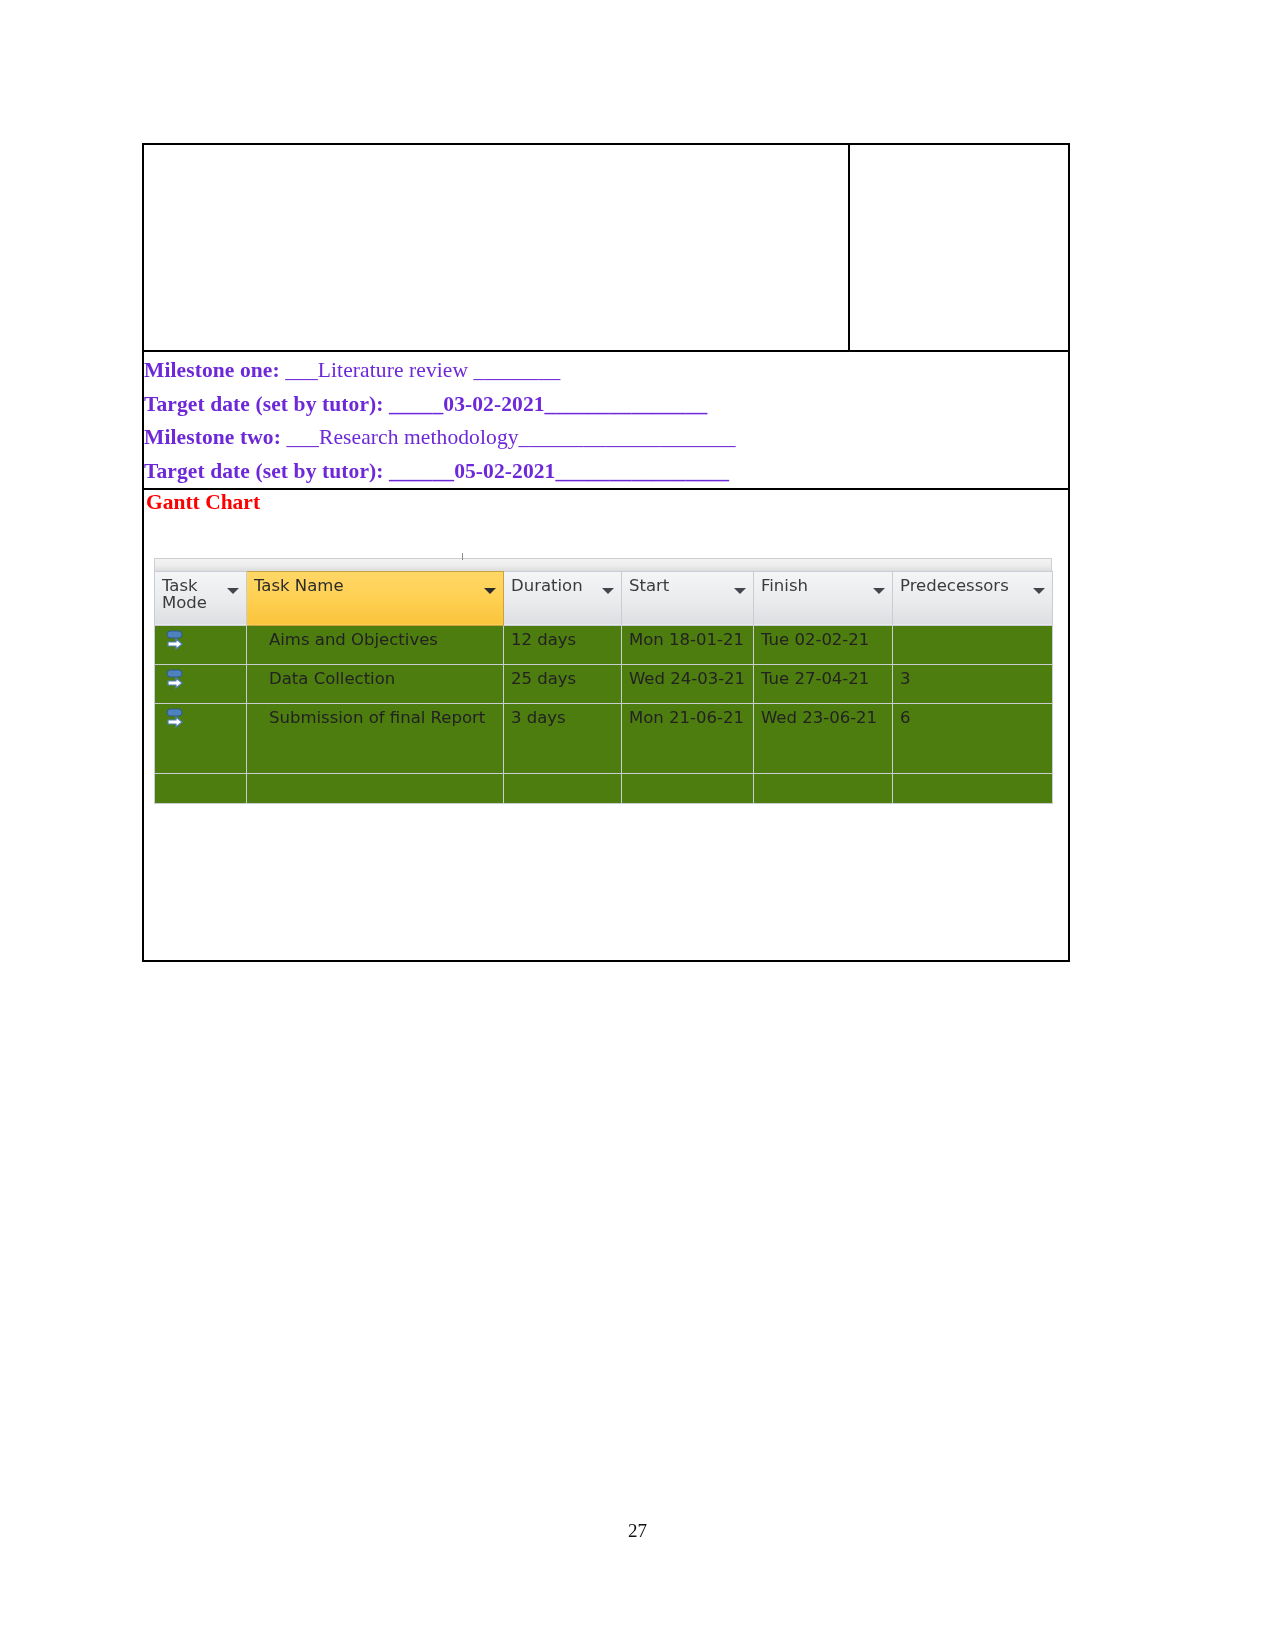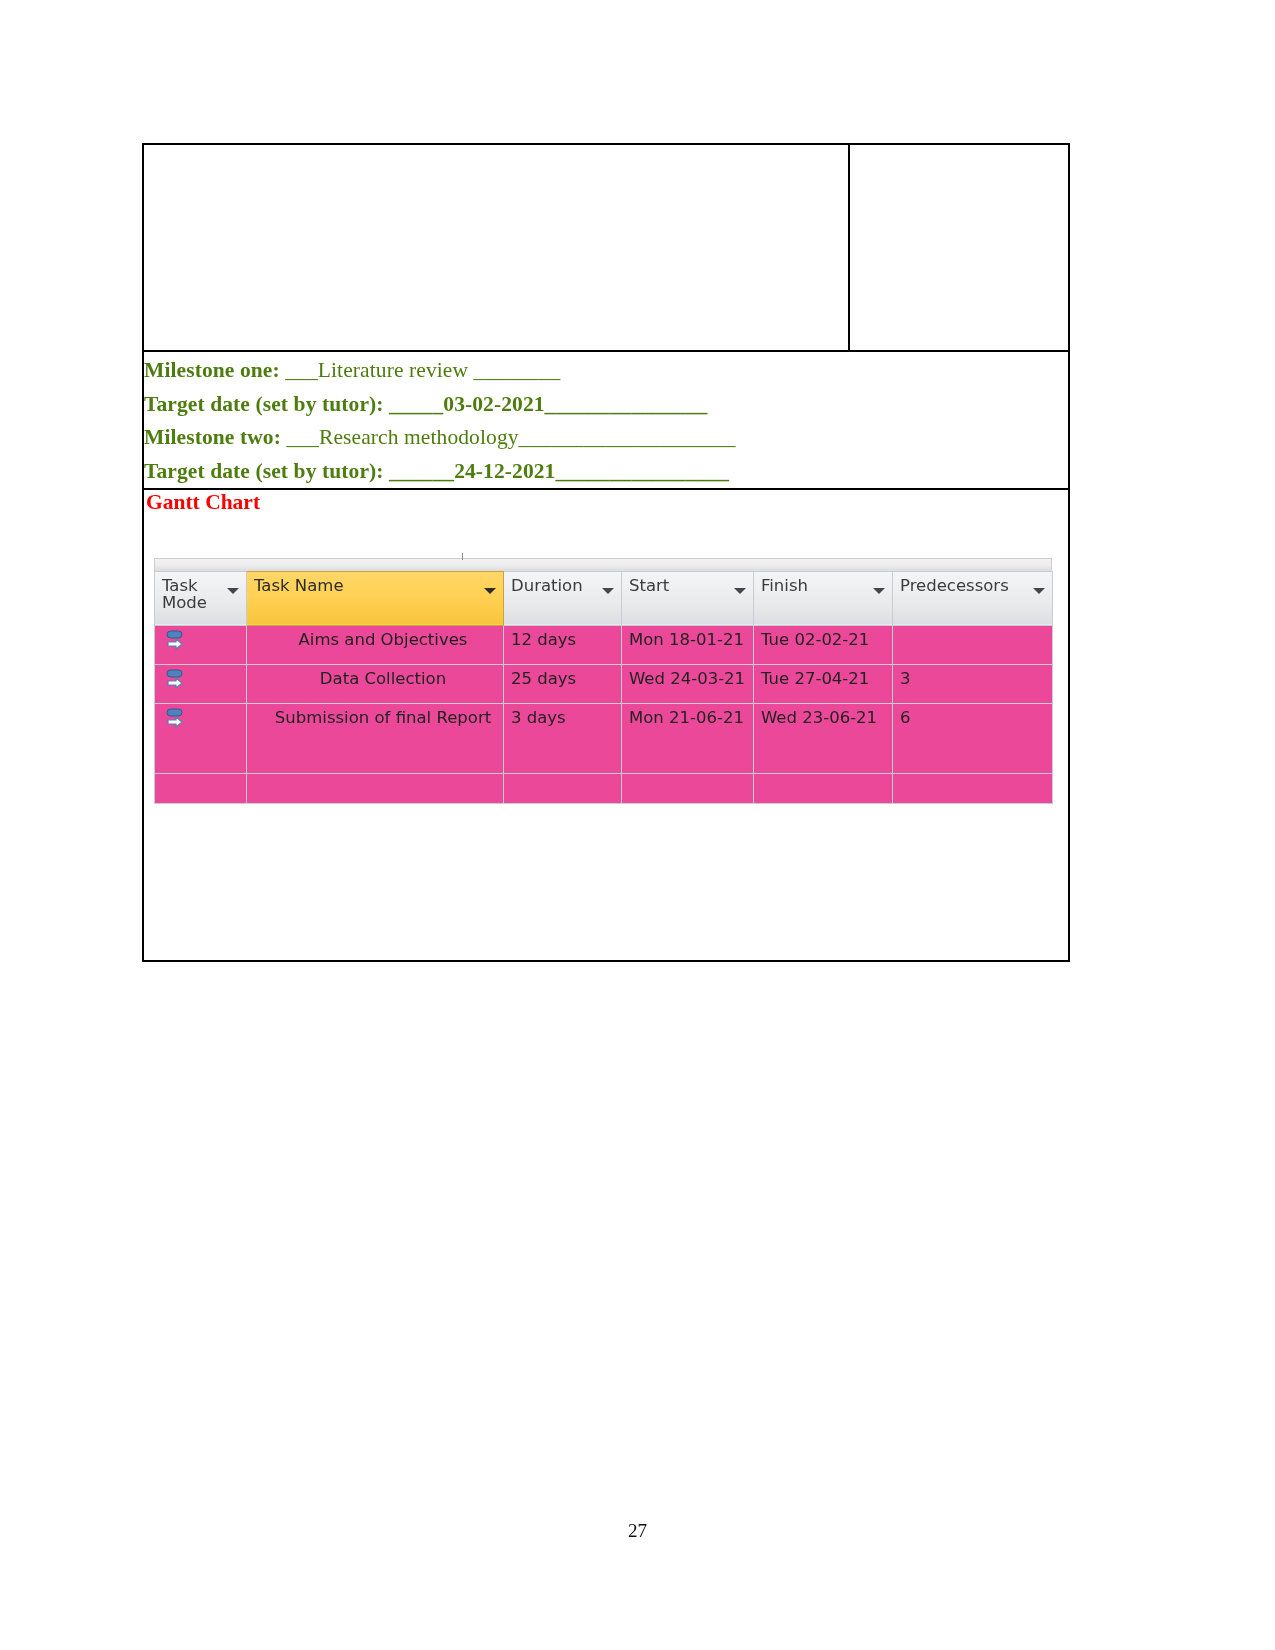--- a/index.html
+++ b/index.html
@@ -34,21 +34,21 @@
 
   
   .row-blank-left  { height: 205px; }
   .row-blank-right { width: 218px; }
 
   
   .milestones-cell {
     padding: 8px 0 12px 10px;
   }
   .ms-line {
-    color: #4d7c0f;
+    color: #6d28d9;
     font-size: 21.5px;
     line-height: 1.0;
     margin: 0 0 12px 0;
     white-space: nowrap;
     letter-spacing: 0.1px;
   }
   .ms-line:first-child { margin-top: 8px; }
   .ms-line:last-child  { margin-bottom: 6px; }
   .ms-bold  { font-weight: bold; }
   .ms-plain { font-weight: normal; }
@@ -87,21 +87,21 @@
     top: -6px;
     width: 1px;
     height: 7px;
     background: #8a8a8a;
   }
 
   table.pgrid {
     border-collapse: collapse;
     width: 898px;
     table-layout: fixed;
-    background: #ec4899;
+    background: #4d7c0f;
   }
   table.pgrid th, table.pgrid td {
     border: 1px solid #c8cdd4;
     padding: 0;
     font-size: 16.5px;
     color: #222222;
     vertical-align: top;
   }
   table.pgrid thead th {
     background: linear-gradient(to bottom,#f4f5f6 0%,#e9eaec 60%,#dcdee1 100%);
@@ -133,21 +133,21 @@
   
   col.c-mode  { width: 92px; }
   col.c-name  { width: 257px; }
   col.c-dur   { width: 118px; }
   col.c-start { width: 132px; }
   col.c-fin   { width: 139px; }
   col.c-pred  { width: 160px; }
 
   table.pgrid tbody td { height: 31px; padding: 4px 6px 3px 7px; }
   table.pgrid tbody td.cell-mode { padding: 3px 0 0 10px; }
-  table.pgrid tbody td.cell-name { padding-left: 22px; text-align: center; }
+  table.pgrid tbody td.cell-name { padding-left: 22px; }
   table.pgrid tbody tr.tall td { height: 62px; }
   table.pgrid tbody tr.spacer td { height: 22px; border-bottom: 1px solid #c8cdd4; }
 
   
   .mode-icon { display: block; width: 26px; height: 26px; }
 
   
   .page-number {
     position: absolute;
     top: 1520px;
@@ -179,21 +179,21 @@
         <p class="ms-line">
           <span class="ms-bold">Target date (set by tutor):</span>
           <span class="ms-bold">_____03-02-2021_______________</span>
         </p>
         <p class="ms-line">
           <span class="ms-bold">Milestone two:</span>
           <span class="ms-plain">___Research methodology____________________</span>
         </p>
         <p class="ms-line">
           <span class="ms-bold">Target date (set by tutor):</span>
-          <span class="ms-bold">______24-12-2021________________</span>
+          <span class="ms-bold">______05-02-2021________________</span>
         </p>
       </td>
     </tr>
 
     <tr>
       <td class="gantt-cell" colspan="2">
         <div class="gantt-title">Gantt Chart</div>
 
         <div class="project-shot">
           <div class="ruler-strip">

